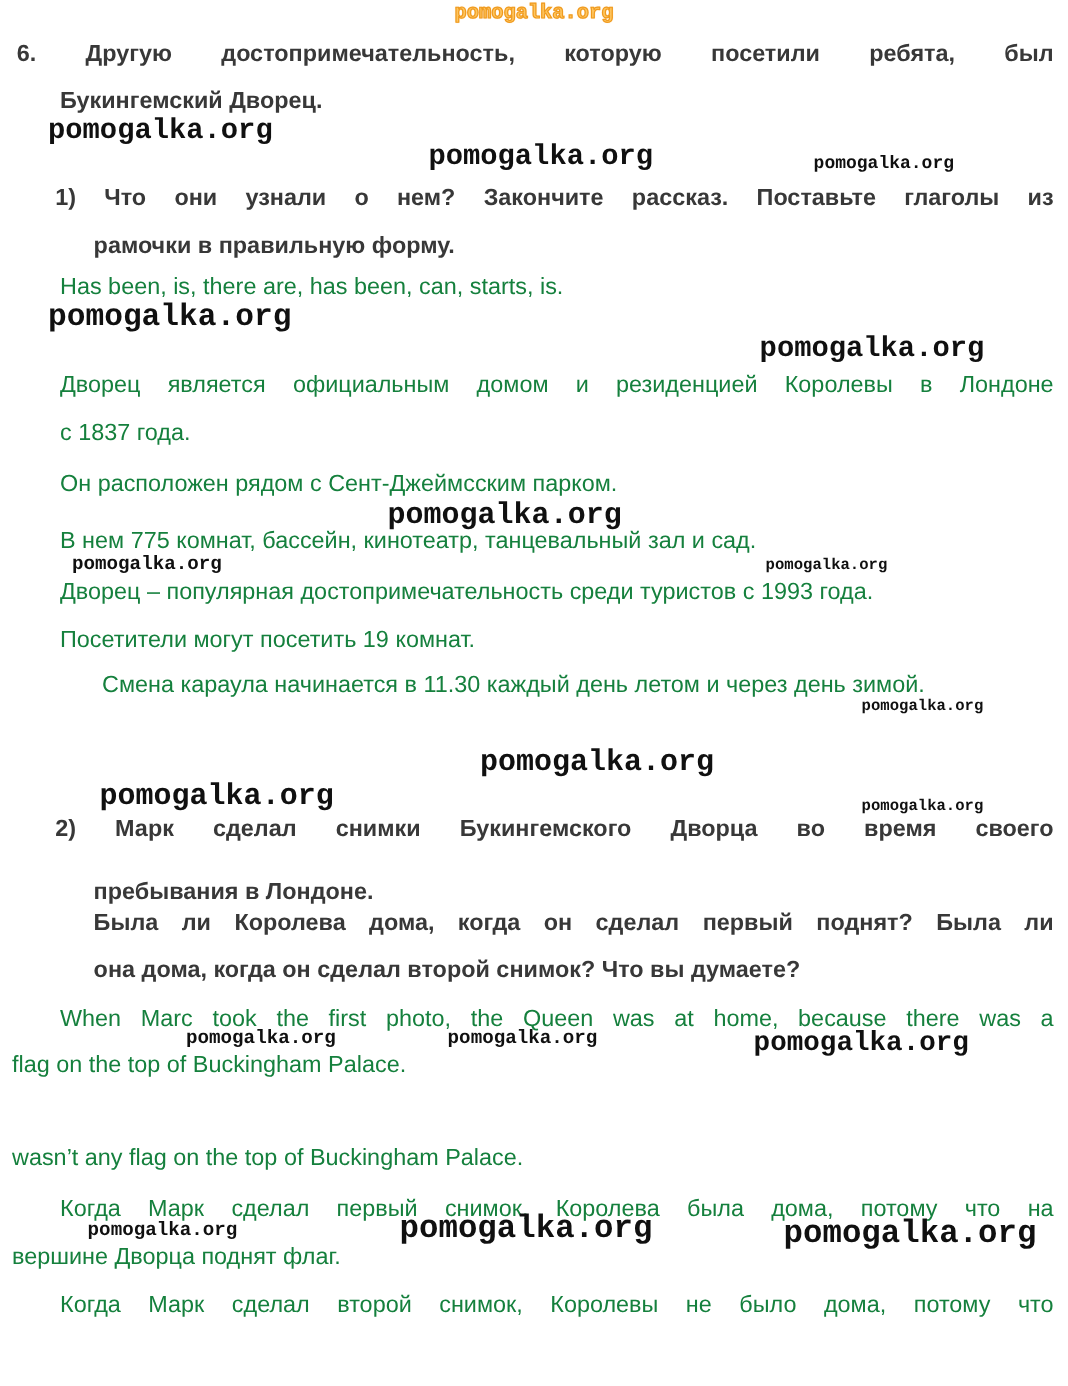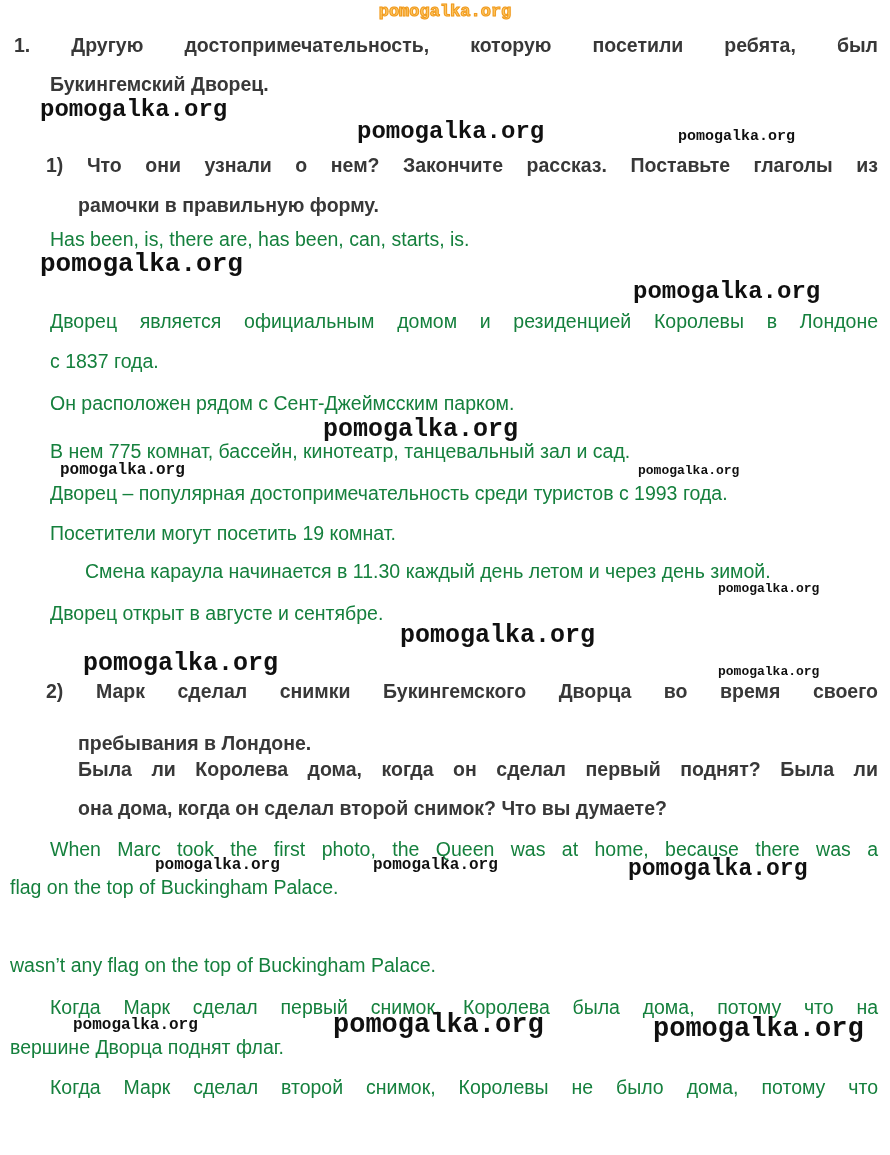--- a/index.html
+++ b/index.html
@@ -42,21 +42,21 @@
     text-shadow: 0 0 1px #f09a1e;
   }
 </style>
 </head>
 <body>
 
 <div class="page">
 
   <div class="wm wm-top" style="top:2px;">pomogalka.org</div>
 
-  <div class="line bold just" style="top:32px; left:14px; width:864px;">1. Другую достопримечательность, которую посетили ребята, был</div>
+  <div class="line bold just" style="top:32px; left:14px; width:864px;">6. Другую достопримечательность, которую посетили ребята, был</div>
   <div class="line bold" style="top:71px; left:50px;">Букингемский Дворец.</div>
 
   <div class="wm" style="top:96px; left:40px; font-size:24px;">pomogalka.org</div>
   <div class="wm" style="top:118px; left:357px; font-size:24px;">pomogalka.org</div>
   <div class="wm" style="top:128px; left:678px; font-size:15px;">pomogalka.org</div>
 
   <div class="line bold just" style="top:152px; left:46px; width:832px;">1) Что они узнали о нем? Закончите рассказ. Поставьте глаголы из</div>
   <div class="line bold" style="top:192px; left:78px;">рамочки в правильную форму.</div>
 
   <div class="line" style="top:226px; left:50px;">Has been, is, there are, has been, can, starts, is.</div>
@@ -75,21 +75,20 @@
 
   <div class="wm" style="top:461px; left:60px; font-size:16px;">pomogalka.org</div>
   <div class="wm" style="top:464px; left:638px; font-size:13px;">pomogalka.org</div>
 
   <div class="line" style="top:480px; left:50px;">Дворец – популярная достопримечательность среди туристов с 1993 года.</div>
   <div class="line" style="top:520px; left:50px;">Посетители могут посетить 19 комнат.</div>
   <div class="line" style="top:558px; left:50px;margin-left:35px;">Смена караула начинается в 11.30 каждый день летом и через день зимой.</div>
 
   <div class="wm" style="top:582px; left:718px; font-size:13px;">pomogalka.org</div>
 
-  <div class="line" style="top:600px; left:50px;">Дворец открыт в августе и сентябре.</div>
 
   <div class="wm" style="top:622px; left:400px; font-size:25px;">pomogalka.org</div>
   <div class="wm" style="top:650px; left:83px; font-size:25px;">pomogalka.org</div>
   <div class="wm" style="top:665px; left:718px; font-size:13px;">pomogalka.org</div>
 
   <div class="line bold just" style="top:678px; left:46px; width:832px;">2) Марк сделал снимки Букингемского Дворца во время своего</div>
   <div class="line bold" style="top:730px; left:78px;">пребывания в Лондоне.</div>
   <div class="line bold just" style="top:756px; left:78px; width:800px;">Была ли Королева дома, когда он сделал первый поднят? Была ли</div>
   <div class="line bold" style="top:795px; left:78px;">она дома, когда он сделал второй снимок? Что вы думаете?</div>
 

